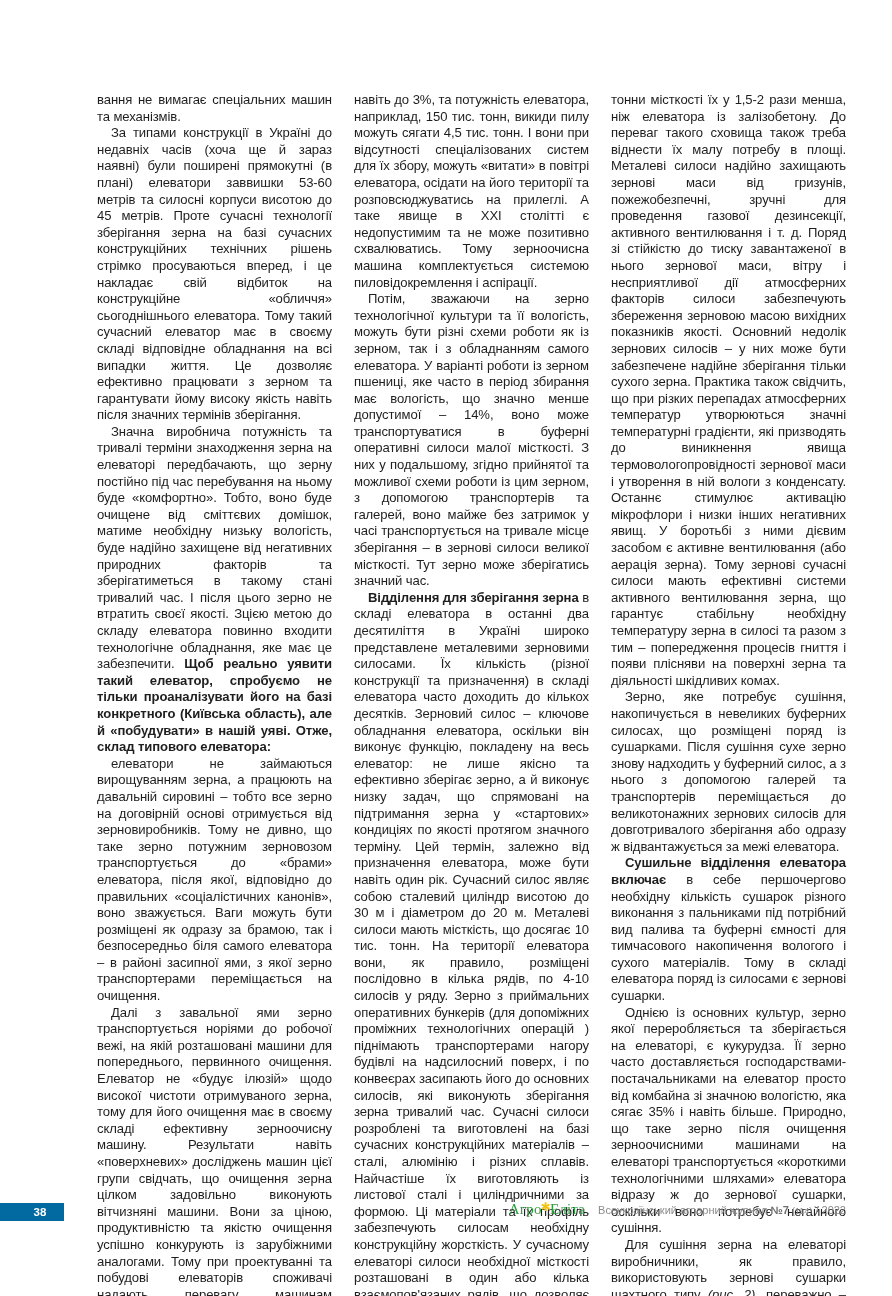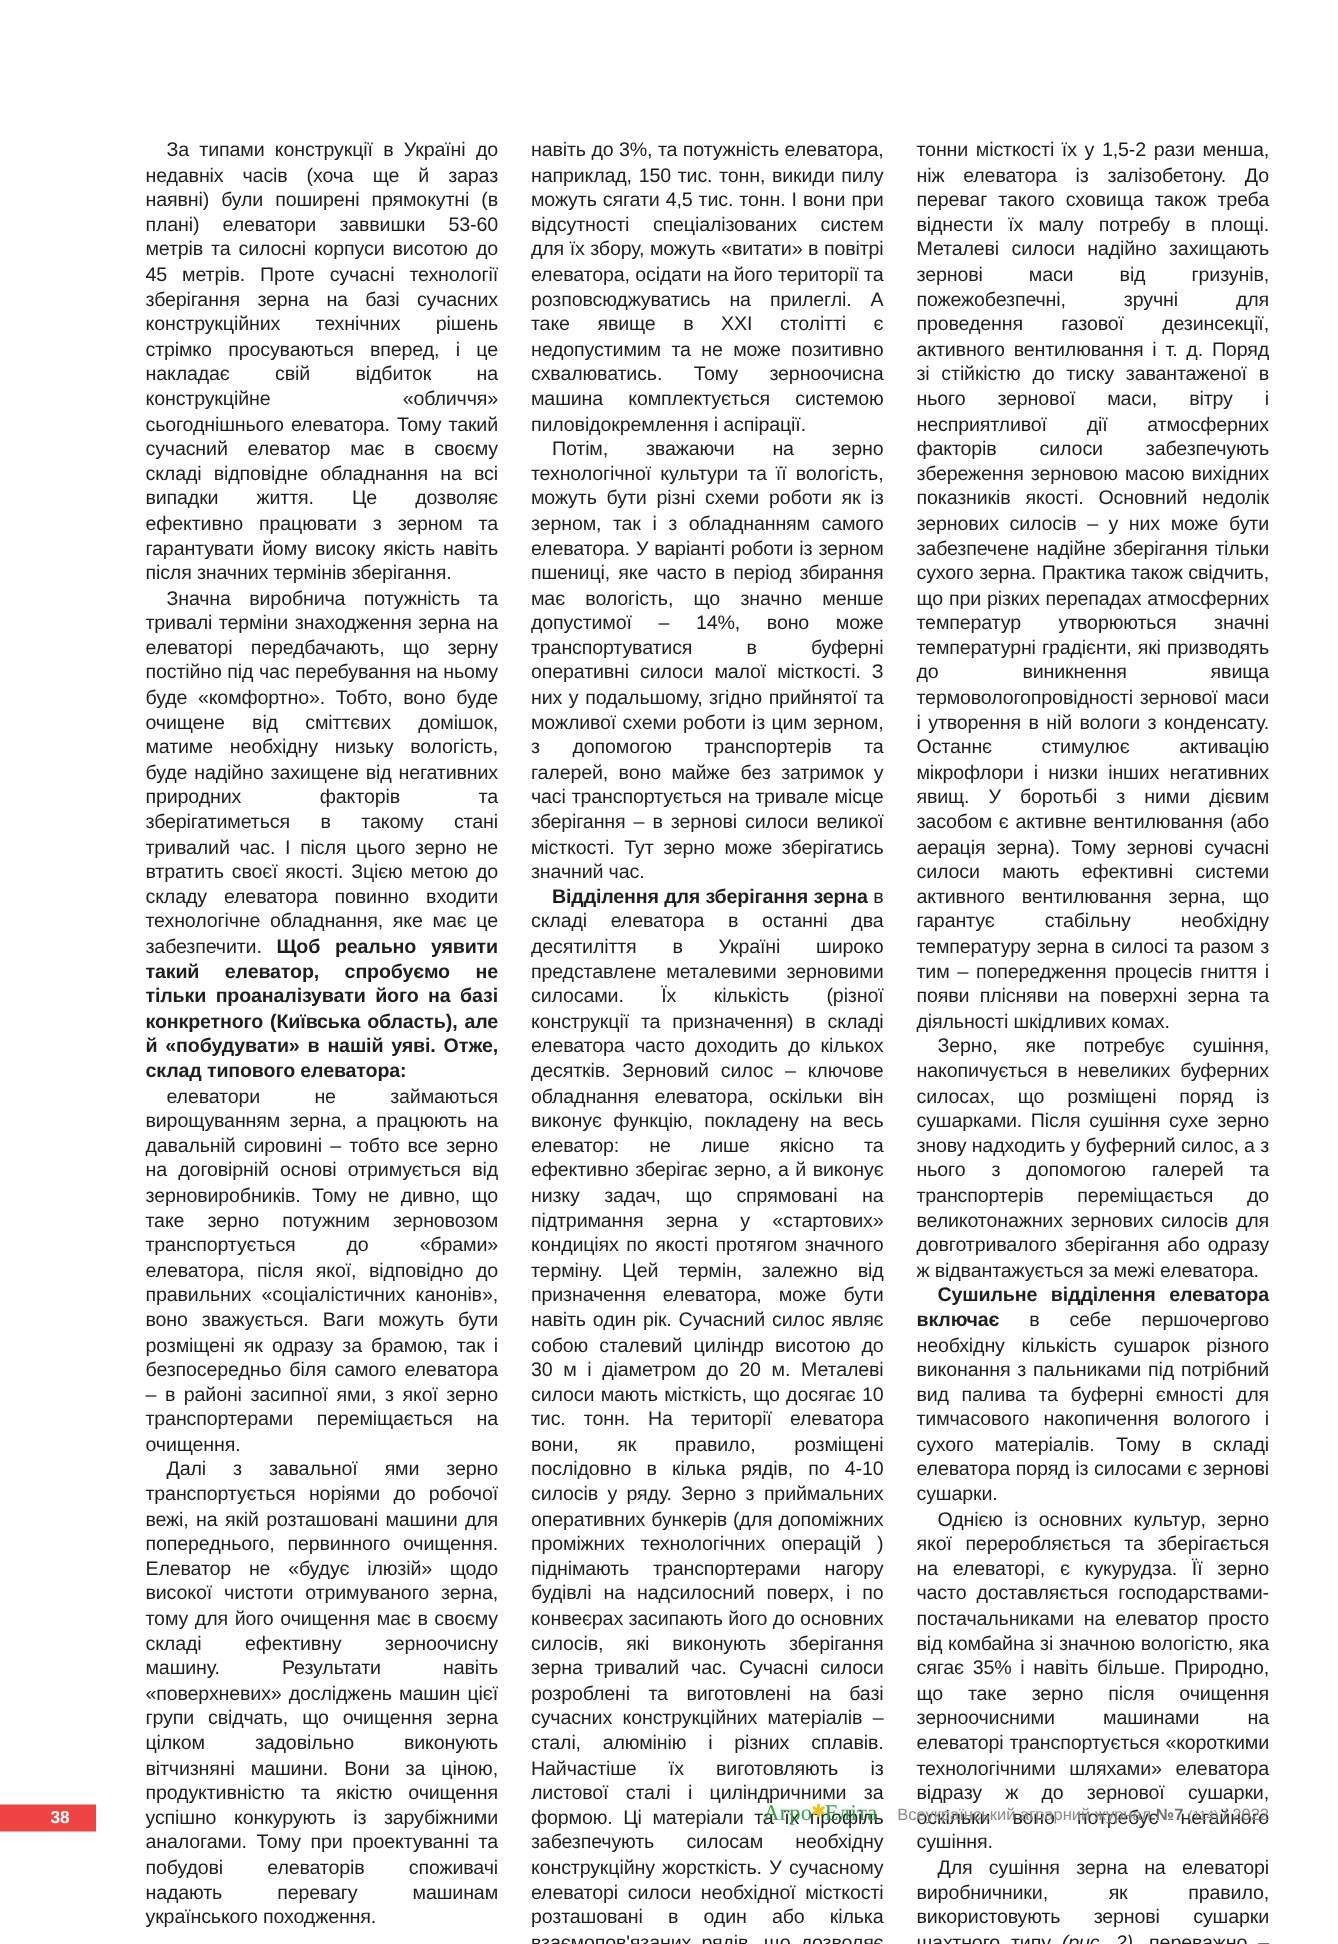--- a/index.html
+++ b/index.html
@@ -75,40 +75,41 @@
   }
   .journal-line .issue-no{
     font-size:9px;
   }
 </style>
 </head>
 <body>
 
 <div class="article">
   <div class="col">
+      <p><span class="normal">вання не вимагає спеціальних машин та механізмів.</span></p>
       <p class="indent"><span class="normal">За типами конструкції в Україні до недавніх часів (хоча ще й зараз наявні) були поширені прямокутні (в плані) елеватори заввишки 53-60 метрів та силосні корпуси висотою до 45 метрів. Проте сучасні технології зберігання зерна на базі сучасних конструкційних технічних рішень стрімко просуваються вперед, і це накладає свій відбиток на конструкційне «обличчя» сьогоднішнього елеватора. Тому такий сучасний елеватор має в своєму складі відповідне обладнання на всі випадки життя. Це дозволяє ефективно працювати з зерном та гарантувати йому високу якість навіть після значних термінів зберігання.</span></p>
       <p class="indent"><span class="normal">Значна виробнича потужність та тривалі терміни знаходження зерна на елеваторі передбачають, що зерну постійно під час перебування на ньому буде «комфортно». Тобто, воно буде очищене від сміттєвих домішок, матиме необхідну низьку вологість, буде надійно захищене від негативних природних факторів та зберігатиметься в такому стані тривалий час. І після цього зерно не втратить своєї якості. Зцією метою до складу елеватора повинно входити технологічне обладнання, яке має це забезпечити. </span><span class="bold">Щоб реально уявити такий елеватор, спробуємо не тільки проаналізувати його на базі конкретного (Київська область), але й «побудувати» в нашій уяві. Отже, склад типового елеватора:</span></p>
       <p class="indent"><span class="normal">елеватори не займаються вирощуванням зерна, а працюють на давальній сировині – тобто все зерно на договірній основі отримується від зерновиробників. Тому не дивно, що таке зерно потужним зерновозом транспортується до «брами» елеватора, після якої, відповідно до правильних «соціалістичних канонів», воно зважується. Ваги можуть бути розміщені як одразу за брамою, так і безпосередньо біля самого елеватора – в районі засипної ями, з якої зерно транспортерами переміщається на очищення.</span></p>
       <p class="indent"><span class="normal">Далі з завальної ями зерно транспортується норіями до робочої вежі, на якій розташовані машини для попереднього, первинного очищення. Елеватор не «будує ілюзій» щодо високої чистоти отримуваного зерна, тому для його очищення має в своєму складі ефективну зерноочисну машину. Результати навіть «поверхневих» досліджень машин цієї групи свідчать, що очищення зерна цілком задовільно виконують вітчизняні машини. Вони за ціною, продуктивністю та якістю очищення успішно конкурують із зарубіжними аналогами. Тому при проектуванні та побудові елеваторів споживачі надають перевагу машинам українського походження.</span></p>
     </div>
   <div class="col">
       <p><span class="normal">навіть до 3%, та потужність елеватора, наприклад, 150 тис. тонн, викиди пилу можуть сягати 4,5 тис. тонн. І вони при відсутності спеціалізованих систем для їх збору, можуть «витати» в повітрі елеватора, осідати на його території та розповсюджуватись на прилеглі. А таке явище в XXI столітті є недопустимим та не може позитивно схвалюватись. Тому зерноочисна машина комплектується системою пиловідокремлення і аспірації.</span></p>
       <p class="indent"><span class="normal">Потім, зважаючи на зерно технологічної культури та її вологість, можуть бути різні схеми роботи як із зерном, так і з обладнанням самого елеватора. У варіанті роботи із зерном пшениці, яке часто в період збирання має вологість, що значно менше допустимої – 14%, воно може транспортуватися в буферні оперативні силоси малої місткості. З них у подальшому, згідно прийнятої та можливої схеми роботи із цим зерном, з допомогою транспортерів та галерей, воно майже без затримок у часі транспортується на тривале місце зберігання – в зернові силоси великої місткості. Тут зерно може зберігатись значний час.</span></p>
       <p class="indent"><span class="bold">Відділення для зберігання зерна</span><span class="normal"> в складі елеватора в останні два десятиліття в Україні широко представлене металевими зерновими силосами. Їх кількість (різної конструкції та призначення) в складі елеватора часто доходить до кількох десятків. Зерновий силос – ключове обладнання елеватора, оскільки він виконує функцію, покладену на весь елеватор: не лише якісно та ефективно зберігає зерно, а й виконує низку задач, що спрямовані на підтримання зерна у «стартових» кондиціях по якості протягом значного терміну. Цей термін, залежно від призначення елеватора, може бути навіть один рік. Сучасний силос являє собою сталевий циліндр висотою до 30 м і діаметром до 20 м. Металеві силоси мають місткість, що досягає 10 тис. тонн. На території елеватора вони, як правило, розміщені послідовно в кілька рядів, по 4-10 силосів у ряду. Зерно з приймальних оперативних бункерів (для допоміжних проміжних технологічних операцій ) піднімають транспортерами нагору будівлі на надсилосний поверх, і по конвеєрах засипають його до основних силосів, які виконують зберігання зерна тривалий час. Сучасні силоси розроблені та виготовлені на базі сучасних конструкційних матеріалів – сталі, алюмінію і різних сплавів. Найчастіше їх виготовляють із листової сталі і циліндричними за формою. Ці матеріали та їх профіль забезпечують силосам необхідну конструкційну жорсткість. У сучасному елеваторі силоси необхідної місткості розташовані в один або кілька взаємопов'язаних рядів, що дозволяє зберігати значні об'єми зерна різних культур чи сортів одних і тих самих культур в одному елеваторі. Переваги металевих силосів – зручність їх завантаження і розвантаження. Вони швидше будуються (монтуються), вартість однієї</span></p>
     </div>
   <div class="col">
       <p><span class="normal">тонни місткості їх у 1,5-2 рази менша, ніж елеватора із залізобетону. До переваг такого сховища також треба віднести їх малу потребу в площі. Металеві силоси надійно захищають зернові маси від гризунів, пожежобезпечні, зручні для проведення газової дезинсекції, активного вентилювання і т. д. Поряд зі стійкістю до тиску завантаженої в нього зернової маси, вітру і несприятливої дії атмосферних факторів силоси забезпечують збереження зерновою масою вихідних показників якості. Основний недолік зернових силосів – у них може бути забезпечене надійне зберігання тільки сухого зерна. Практика також свідчить, що при різких перепадах атмосферних температур утворюються значні температурні градієнти, які призводять до виникнення явища термовологопровідності зернової маси і утворення в ній вологи з конденсату. Останнє стимулює активацію мікрофлори і низки інших негативних явищ. У боротьбі з ними дієвим засобом є активне вентилювання (або аерація зерна). Тому зернові сучасні силоси мають ефективні системи активного вентилювання зерна, що гарантує стабільну необхідну температуру зерна в силосі та разом з тим – попередження процесів гниття і появи плісняви на поверхні зерна та діяльності шкідливих комах.</span></p>
       <p class="indent"><span class="normal">Зерно, яке потребує сушіння, накопичується в невеликих буферних силосах, що розміщені поряд із сушарками. Після сушіння сухе зерно знову надходить у буферний силос, а з нього з допомогою галерей та транспортерів переміщається до великотонажних зернових силосів для довготривалого зберігання або одразу ж відвантажується за межі елеватора.</span></p>
       <p class="indent"><span class="bold">Сушильне відділення елеватора включає</span><span class="normal"> в себе першочергово необхідну кількість сушарок різного виконання з пальниками під потрібний вид палива та буферні ємності для тимчасового накопичення вологого і сухого матеріалів. Тому в складі елеватора поряд із силосами є зернові сушарки.</span></p>
       <p class="indent"><span class="normal">Однією із основних культур, зерно якої переробляється та зберігається на елеваторі, є кукурудза. Її зерно часто доставляється господарствами-постачальниками на елеватор просто від комбайна зі значною вологістю, яка сягає 35% і навіть більше. Природно, що таке зерно після очищення зерноочисними машинами на елеваторі транспортується «короткими технологічними шляхами» елеватора відразу ж до зернової сушарки, оскільки воно потребує негайного сушіння.</span></p>
       <p class="indent"><span class="normal">Для сушіння зерна на елеваторі виробничники, як правило, використовують зернові сушарки шахтного типу </span><span class="italic">(рис. 2),</span><span class="normal"> переважно – виробництва зарубіжних фірм, які підтвердили своє високе реноме в умовах України. Наразі в Україні найчастіше використовують шахтні сушарки компаній-виробників Західної та Східної Європи і США й вітчизняні з продуктив-</span></p>
     </div>
 </div>
 
-<div class="page-num-box" style="background: #ef4444;">
+<div class="page-num-box" style="background: #0369a1;">
   <span class="num">38</span>
 </div>
 
 <div class="footer-right">
   <span class="logo" style="color: rgb(47, 158, 65);">
     <span>Агро</span>
     <span class="flower" style="color: rgb(242, 195, 19);">✱</span>
     <span>Еліта</span>
   </span>
   <span class="journal-line">

